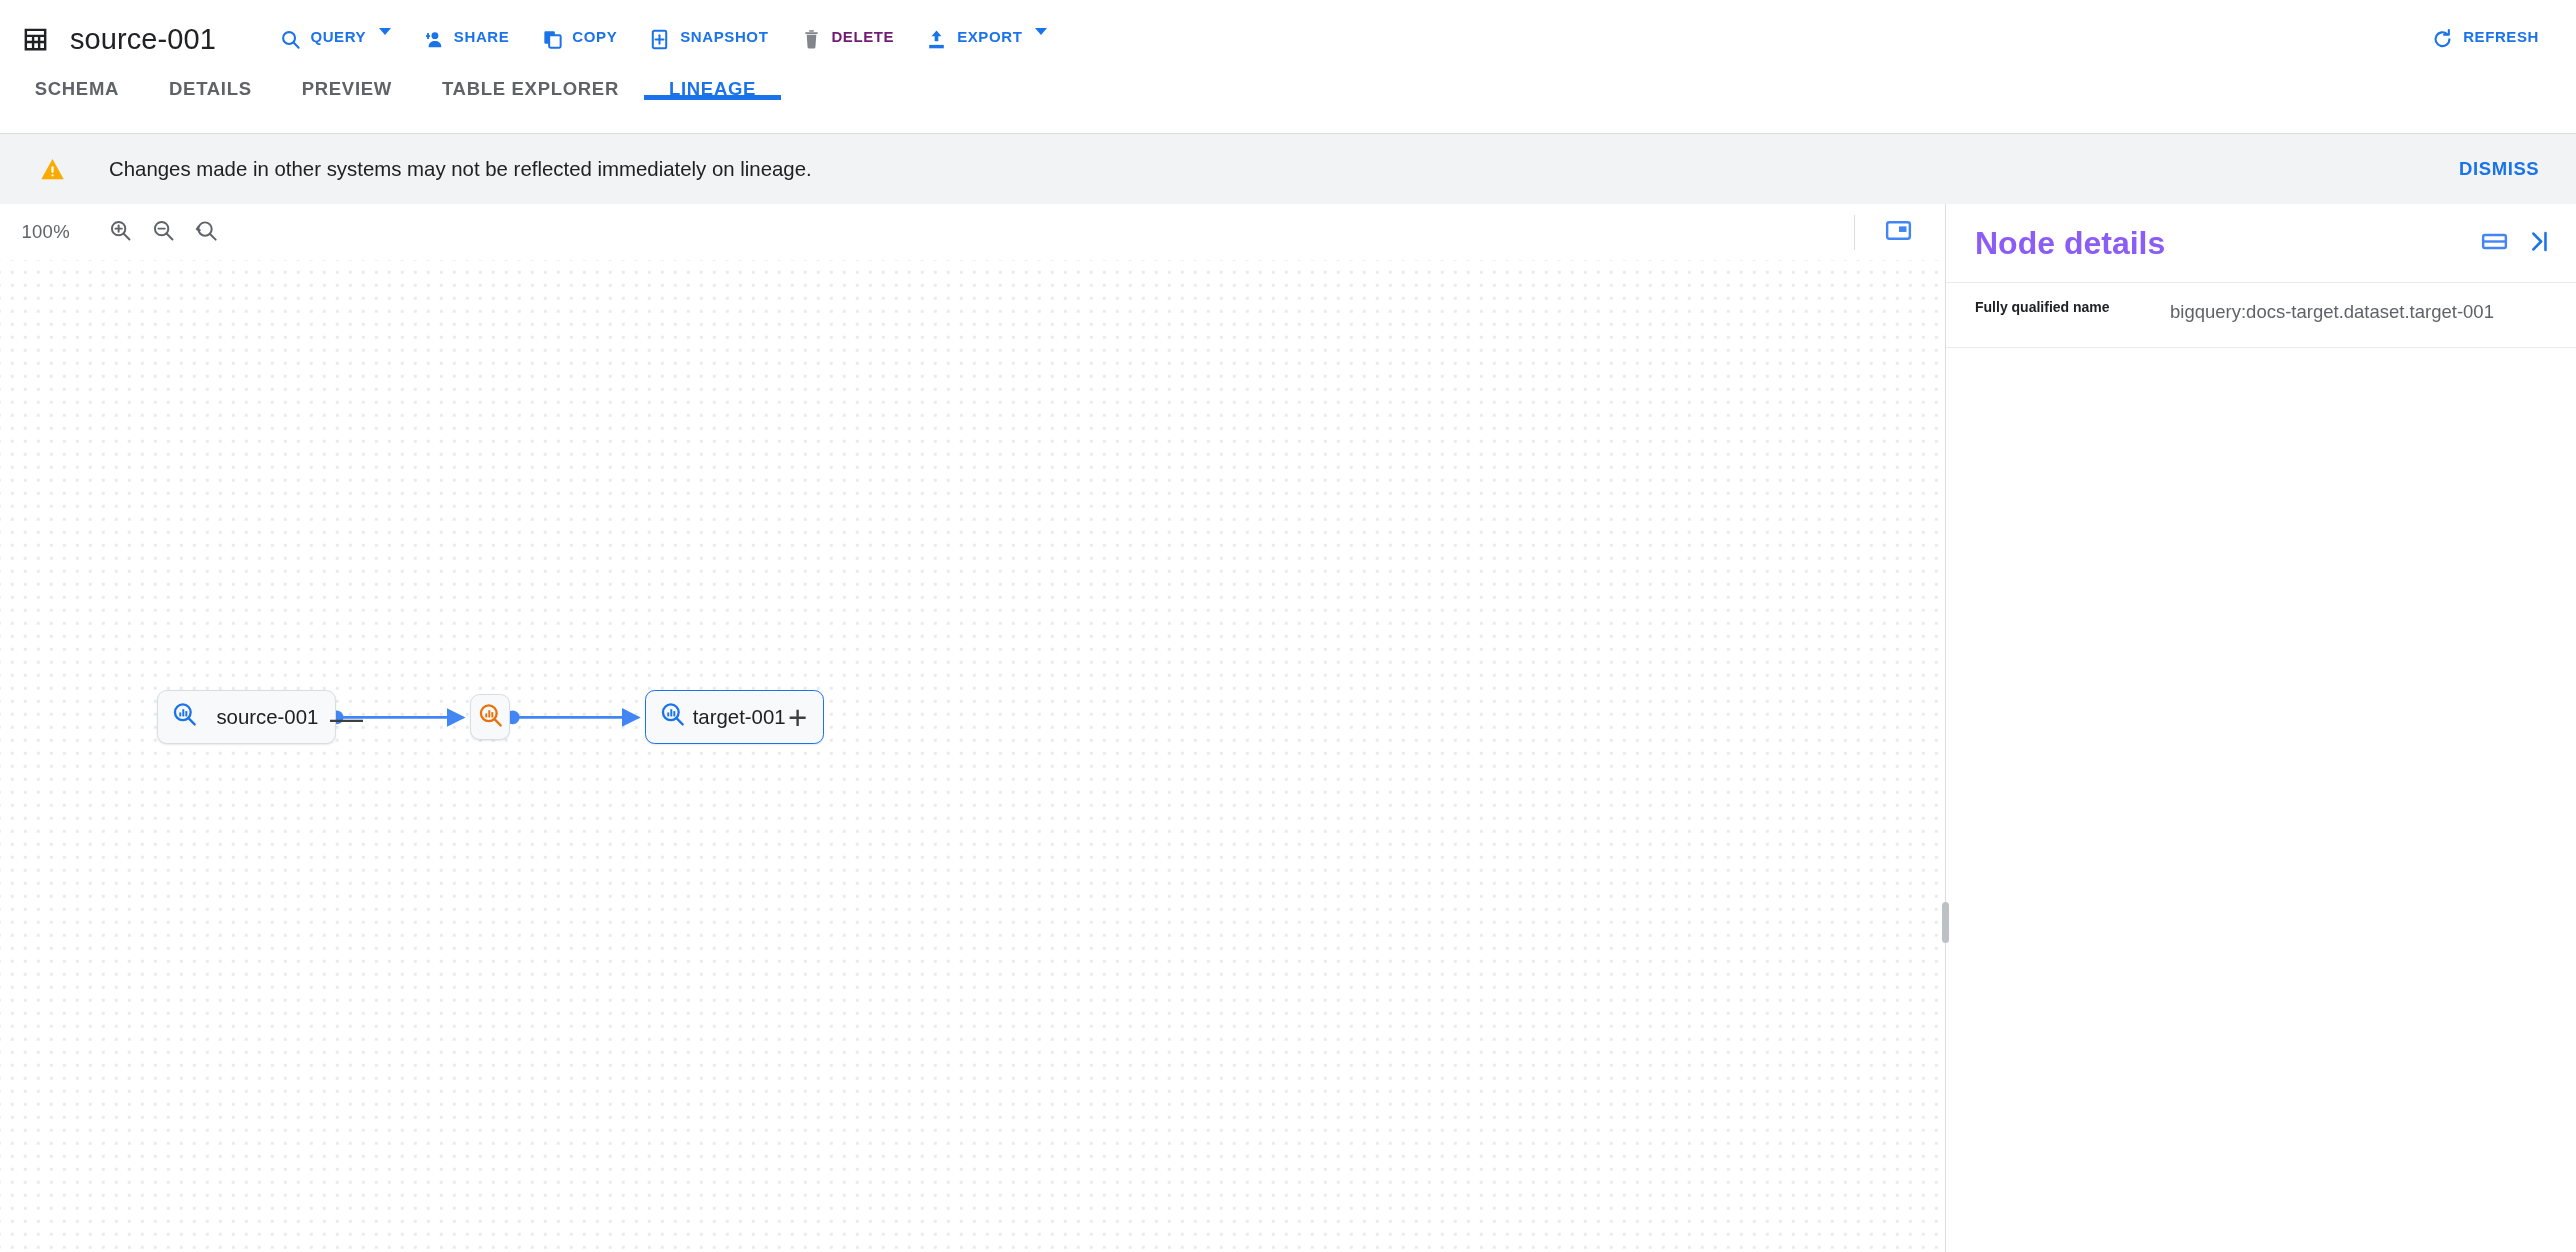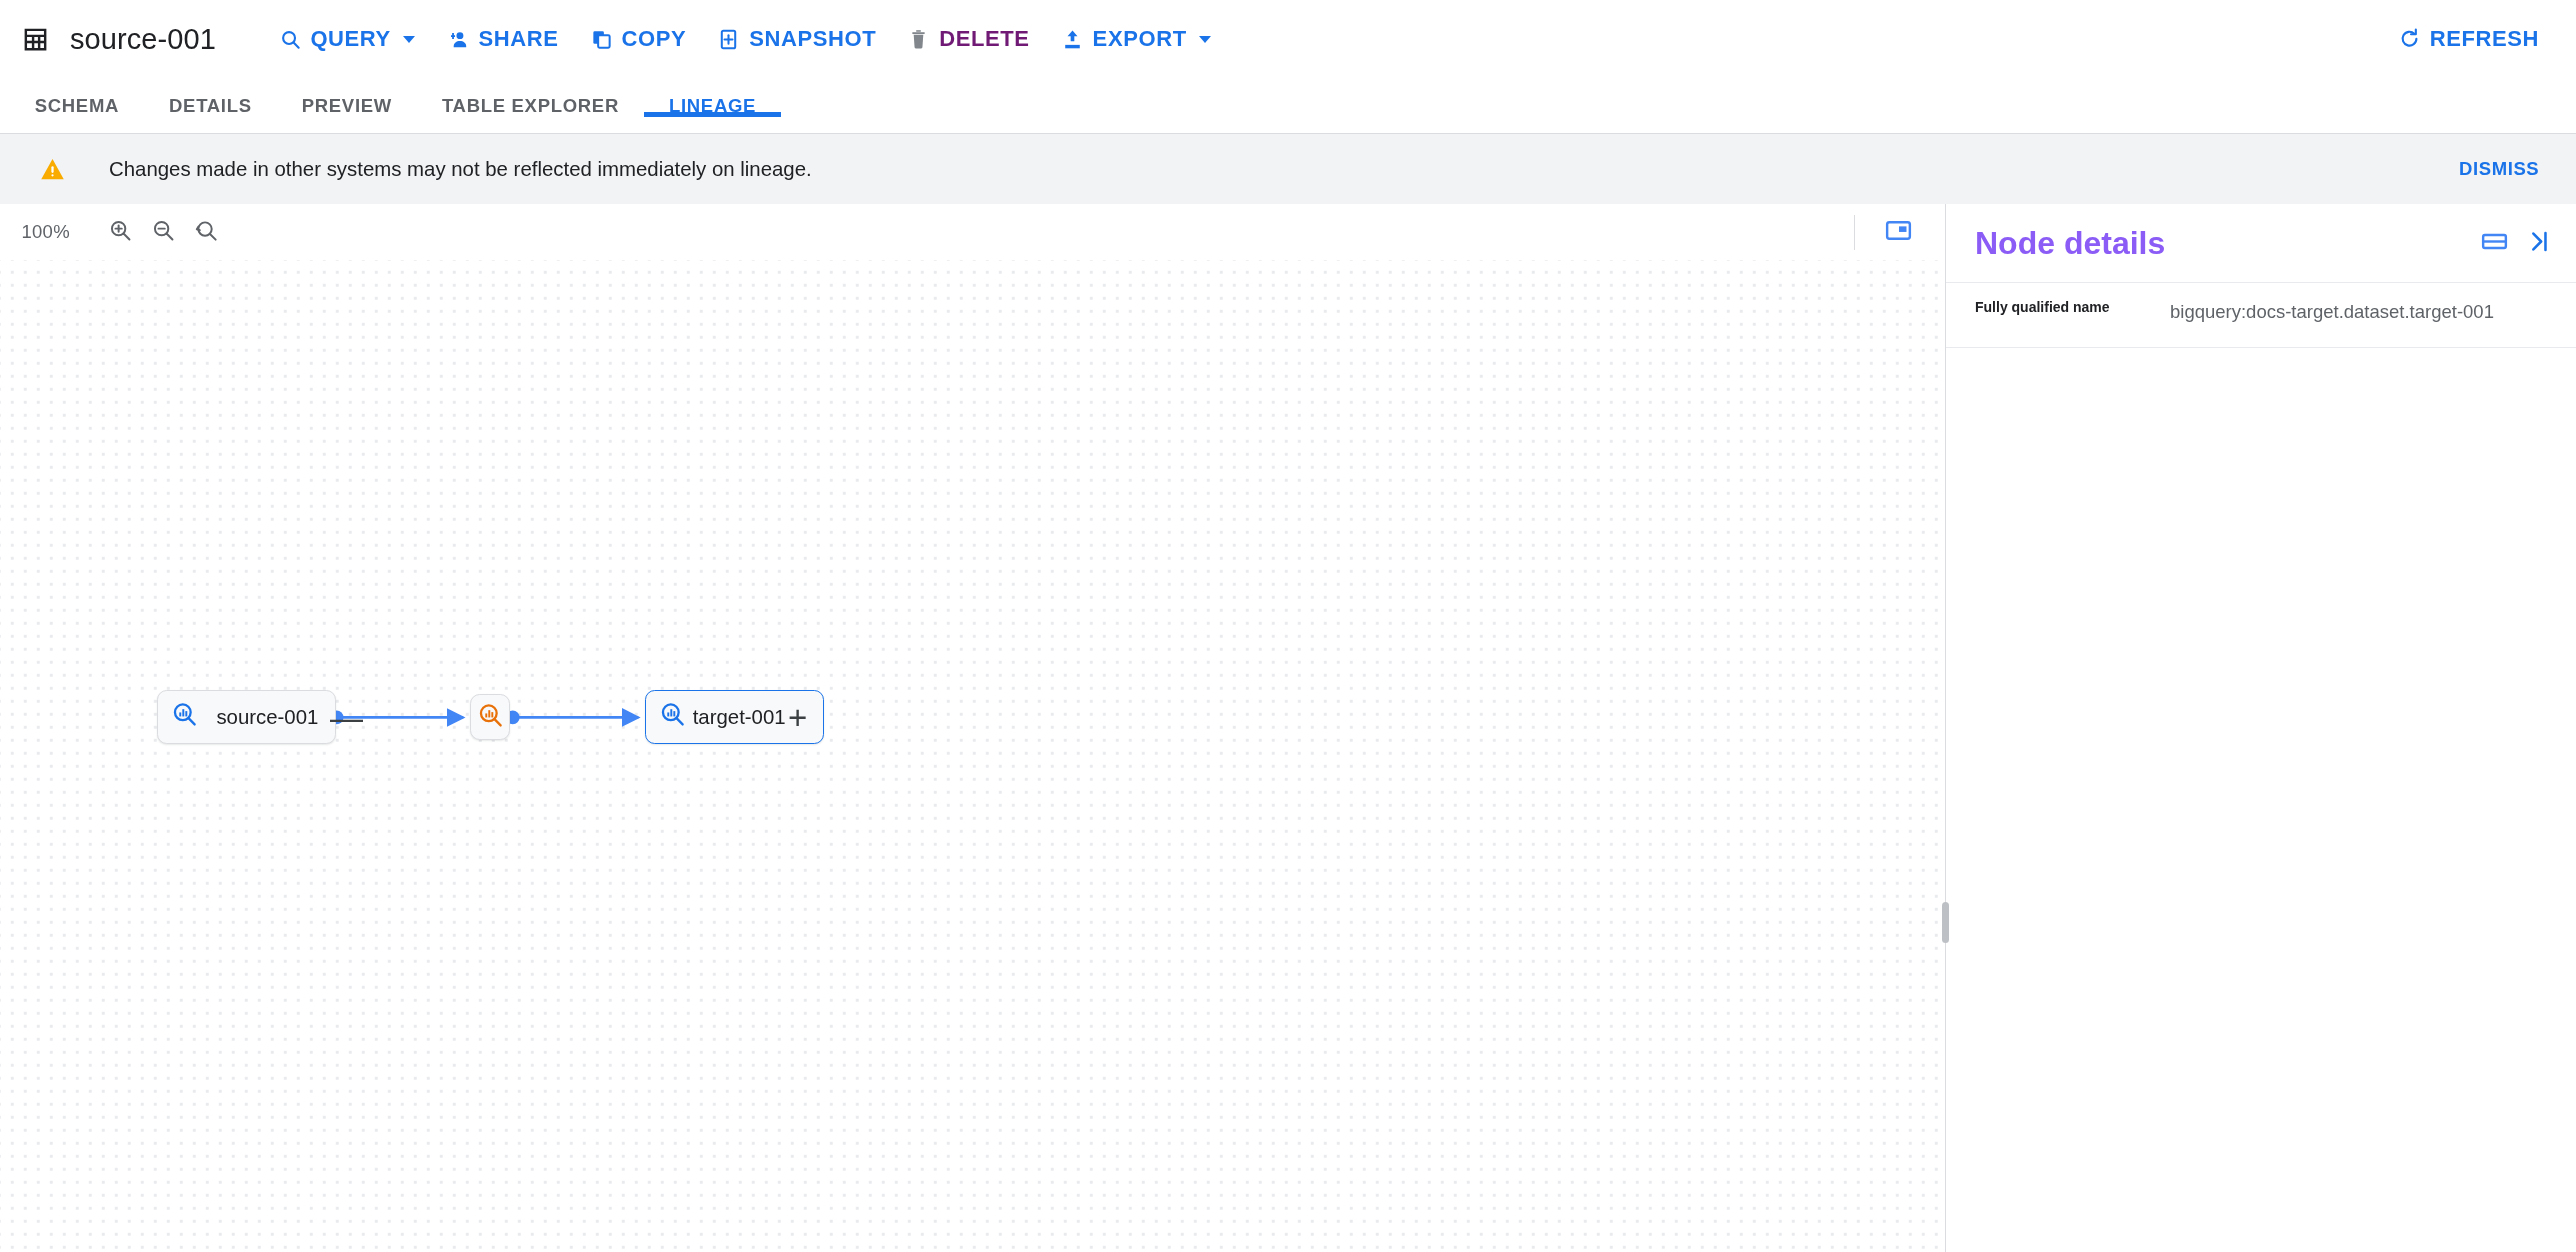--- a/index.html
+++ b/index.html
@@ -25,26 +25,26 @@
   .page-title {
     font-size: 29px;
     color: #202124;
     font-weight: 400;
     letter-spacing: 0.1px;
     white-space: nowrap;
     margin-right: 47px;
   }
   .tb-actions { display: flex; align-items: center; gap: 0px; }
   .tb-btn {
-    display: flex; align-items: center;
+    display: flex; 
     gap: 8.8px;
     padding: 8.8px 15.6px;
     border: none; background: transparent;
     color: #1a73e8;
-    font-size: 22px;
+    font-size: 15px;
     font-weight: 600;
     letter-spacing: 0.6px;
     font-family: "Liberation Sans", sans-serif;
     cursor: pointer;
     border-radius: 3.9px;
     white-space: nowrap;
   }
   .tb-btn.disabled { color: #701a75; cursor: default; }
   .tb-btn .glyph { display: inline-flex; width: 23px; height: 23px; align-items: center; justify-content: center; }
   .caret {
@@ -53,21 +53,21 @@
     border-right: 6.8px solid transparent;
     border-top: 7.8px solid currentColor;
     margin-left: 3.9px;
   }
   .refresh-btn { position: absolute; right: 21.4px; top: 50%; transform: translateY(-50%); }
 
   
   .tabs {
     height: 56px;
     display: flex;
-    align-items: center;
+    align-items: flex-start;
     border-bottom: 1px solid #dadce0;
     padding-left: 9.7px;
     background: #fff;
   }
   .tab {
     display: flex; align-items: center; justify-content: center;
     padding: 0 25px;
     font-size: 18.5px;
     font-weight: 600;
     letter-spacing: 0.7px;

